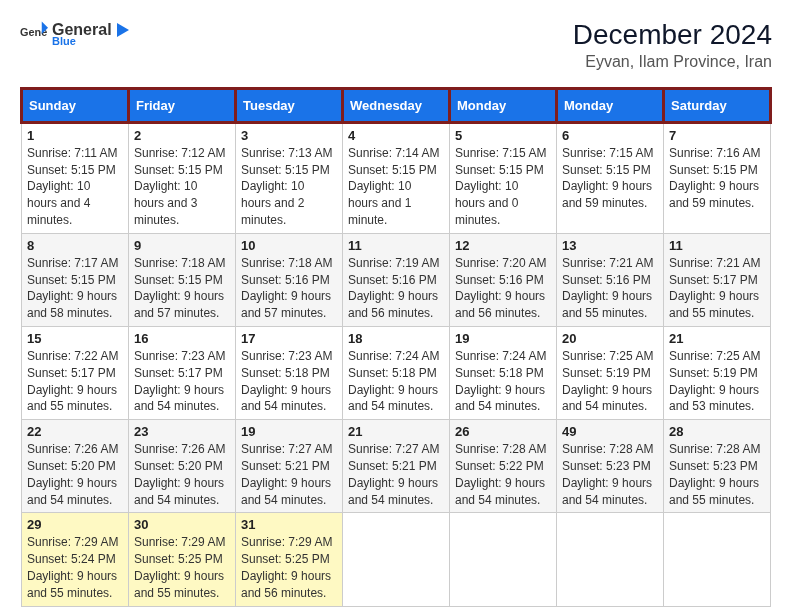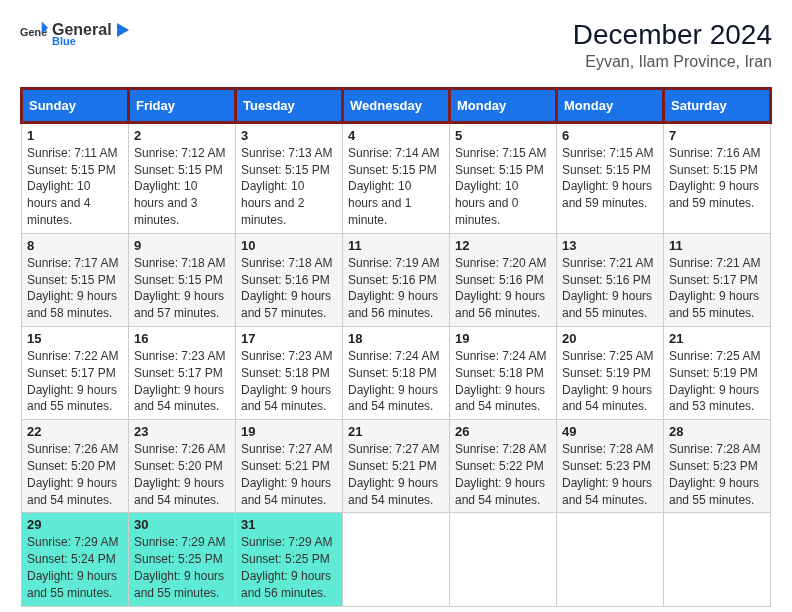--- a/index.html
+++ b/index.html
@@ -73,21 +73,21 @@
     }
     .day-info {
       font-size: 12px;
       color: #333;
       line-height: 1.4;
     }
     .empty-cell {
       background: #fff !important;
     }
     .last-row td {
-      background: #5eead4;
+      background: #fef9c3;
     }
   </style>
 </head>
 <body>
 
 <div class="header-section">
   <div class="logo">
     <svg class="logo-icon" viewBox="0 0 36 36" xmlns="http://www.w3.org/2000/svg">
       <text x="0" y="20" font-size="14" font-weight="bold" fill="#333">General</text>
       <polygon points="28,2 36,10 28,18" fill="#1a73e8"></polygon>

